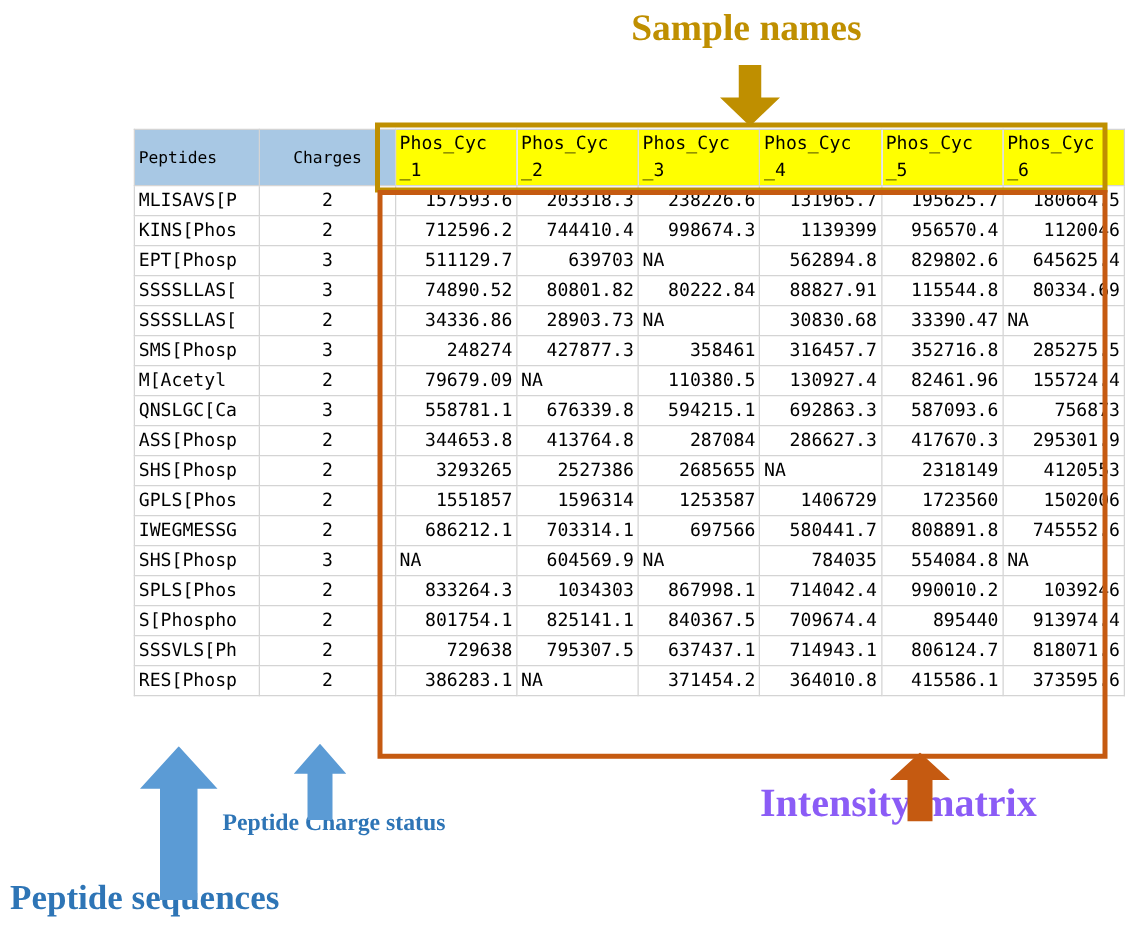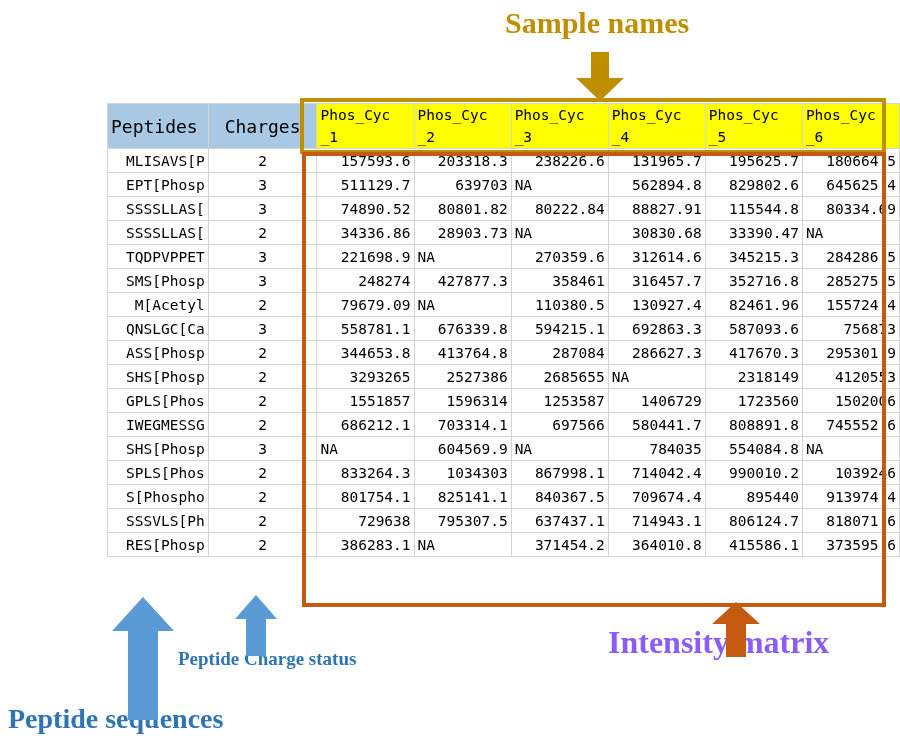--- a/index.html
+++ b/index.html
@@ -82,36 +82,36 @@
   
   .col-pep   { width: 101px; }
   .col-chg   { width: 110px;  }
   .col-smp   { width: 98px;  }
 
   
   th.hdr-key {
     background: #a8c8e4;
     text-align: left;
     vertical-align: middle;
-    font-size: 18px;
+    font-size: 13px;
     height: 48px;
   }
   th.hdr-key.center { text-align: center; }
   th.hdr-sample {
     background: #ffff00;
     text-align: left;
     vertical-align: top;
     height: 48px;
     line-height: 22px;
     padding-top: 1px;
     border-color: #d4d4d4;
   }
   
   td.pep-cell {
-    text-align: right;
+    text-align: left;
     margin-top: 46px;
   }
   td.chg-cell {
     text-align: center;
   }
   td.val-cell {
     text-align: right;
   }
   td.val-cell.na {
     text-align: left;
@@ -177,20 +177,30 @@
         <td class="col-pep pep-cell">MLISAVS[P</td>
         <td class="col-chg chg-cell">2</td>
         <td class="col-smp val-cell">157593.6</td>
         <td class="col-smp val-cell">203318.3</td>
         <td class="col-smp val-cell">238226.6</td>
         <td class="col-smp val-cell">131965.7</td>
         <td class="col-smp val-cell">195625.7</td>
         <td class="col-smp val-cell">180664.5</td>
       </tr>
       <tr>
+        <td class="col-pep pep-cell">KINS[Phos</td>
+        <td class="col-chg chg-cell">2</td>
+        <td class="col-smp val-cell">712596.2</td>
+        <td class="col-smp val-cell">744410.4</td>
+        <td class="col-smp val-cell">998674.3</td>
+        <td class="col-smp val-cell">1139399</td>
+        <td class="col-smp val-cell">956570.4</td>
+        <td class="col-smp val-cell">1120046</td>
+      </tr>
+      <tr>
         <td class="col-pep pep-cell">EPT[Phosp</td>
         <td class="col-chg chg-cell">3</td>
         <td class="col-smp val-cell">511129.7</td>
         <td class="col-smp val-cell">639703</td>
         <td class="col-smp val-cell na">NA</td>
         <td class="col-smp val-cell">562894.8</td>
         <td class="col-smp val-cell">829802.6</td>
         <td class="col-smp val-cell">645625.4</td>
       </tr>
       <tr>
@@ -207,30 +217,20 @@
         <td class="col-pep pep-cell">SSSSLLAS[</td>
         <td class="col-chg chg-cell">2</td>
         <td class="col-smp val-cell">34336.86</td>
         <td class="col-smp val-cell">28903.73</td>
         <td class="col-smp val-cell na">NA</td>
         <td class="col-smp val-cell">30830.68</td>
         <td class="col-smp val-cell">33390.47</td>
         <td class="col-smp val-cell na">NA</td>
       </tr>
       <tr>
-        <td class="col-pep pep-cell">TQDPVPPET</td>
-        <td class="col-chg chg-cell">3</td>
-        <td class="col-smp val-cell">221698.9</td>
-        <td class="col-smp val-cell na">NA</td>
-        <td class="col-smp val-cell">270359.6</td>
-        <td class="col-smp val-cell">312614.6</td>
-        <td class="col-smp val-cell">345215.3</td>
-        <td class="col-smp val-cell">284286.5</td>
-      </tr>
-      <tr>
         <td class="col-pep pep-cell">SMS[Phosp</td>
         <td class="col-chg chg-cell">3</td>
         <td class="col-smp val-cell">248274</td>
         <td class="col-smp val-cell">427877.3</td>
         <td class="col-smp val-cell">358461</td>
         <td class="col-smp val-cell">316457.7</td>
         <td class="col-smp val-cell">352716.8</td>
         <td class="col-smp val-cell">285275.5</td>
       </tr>
       <tr>

